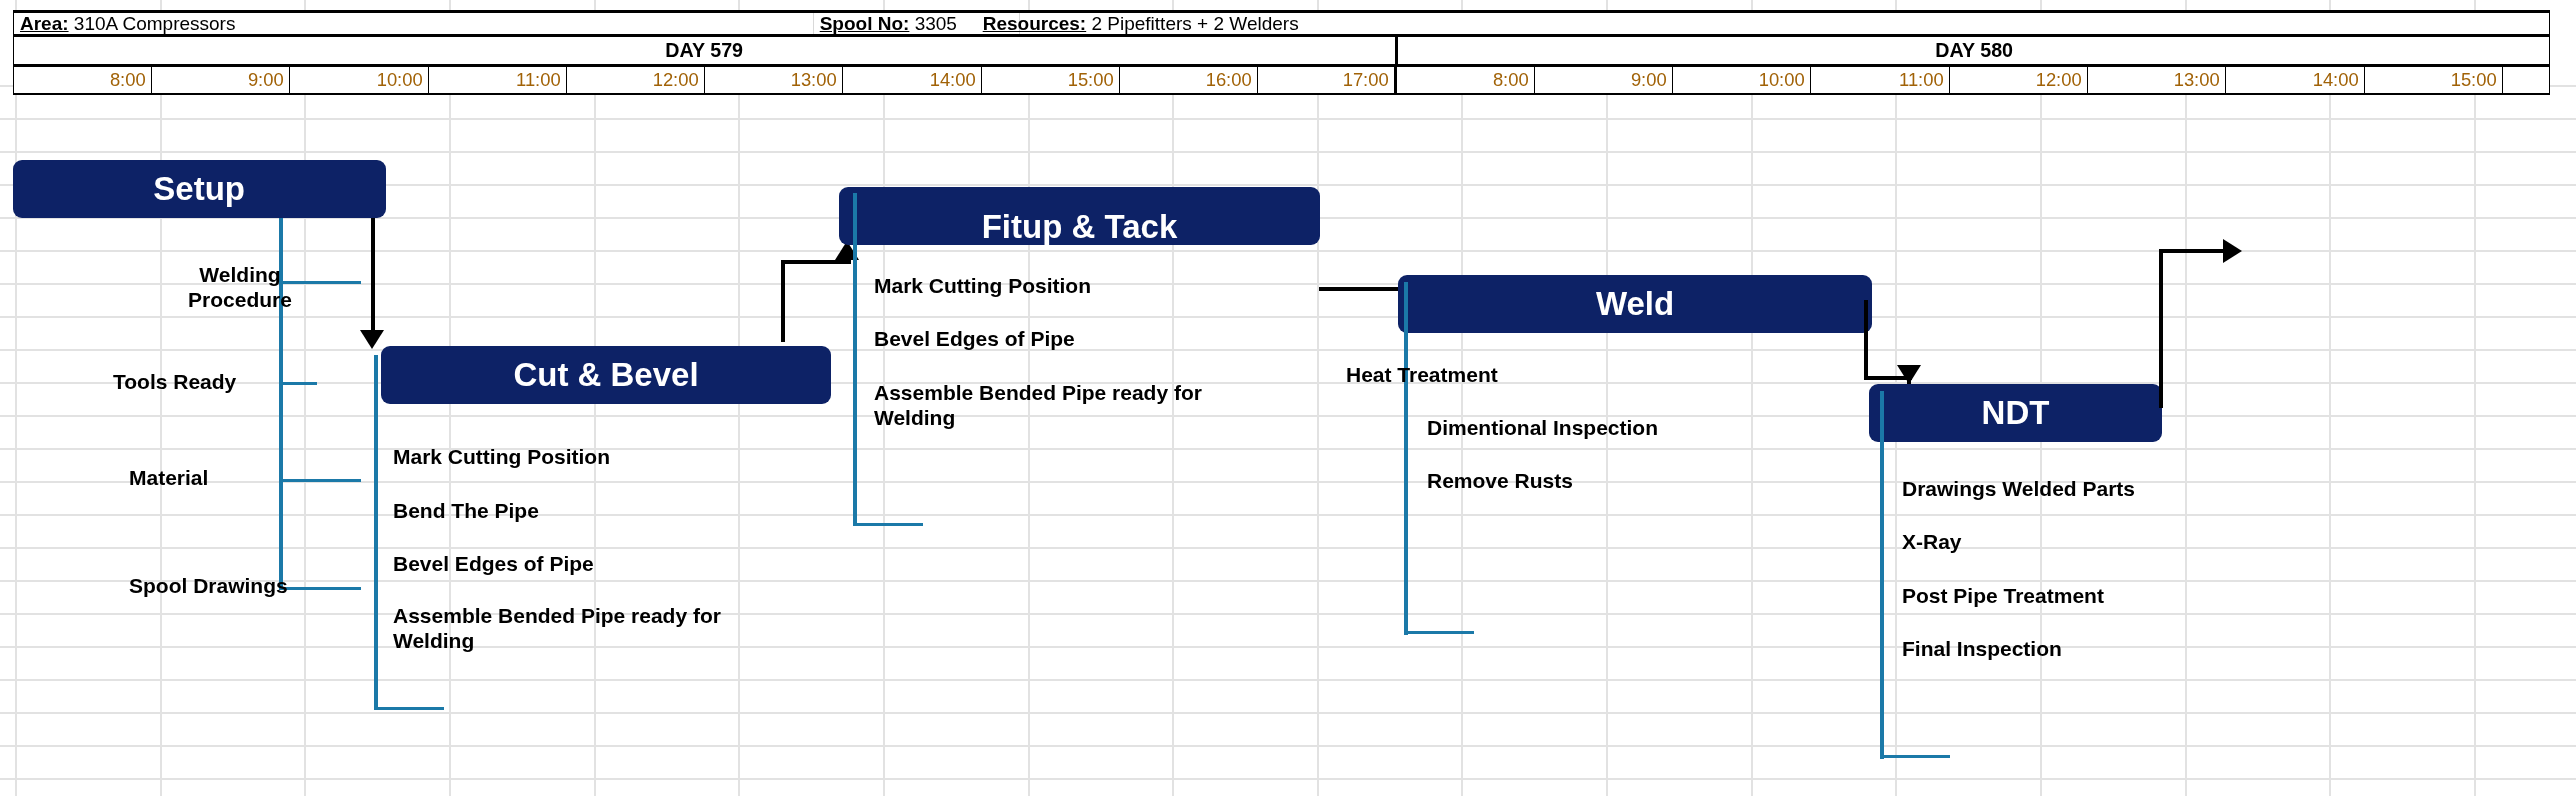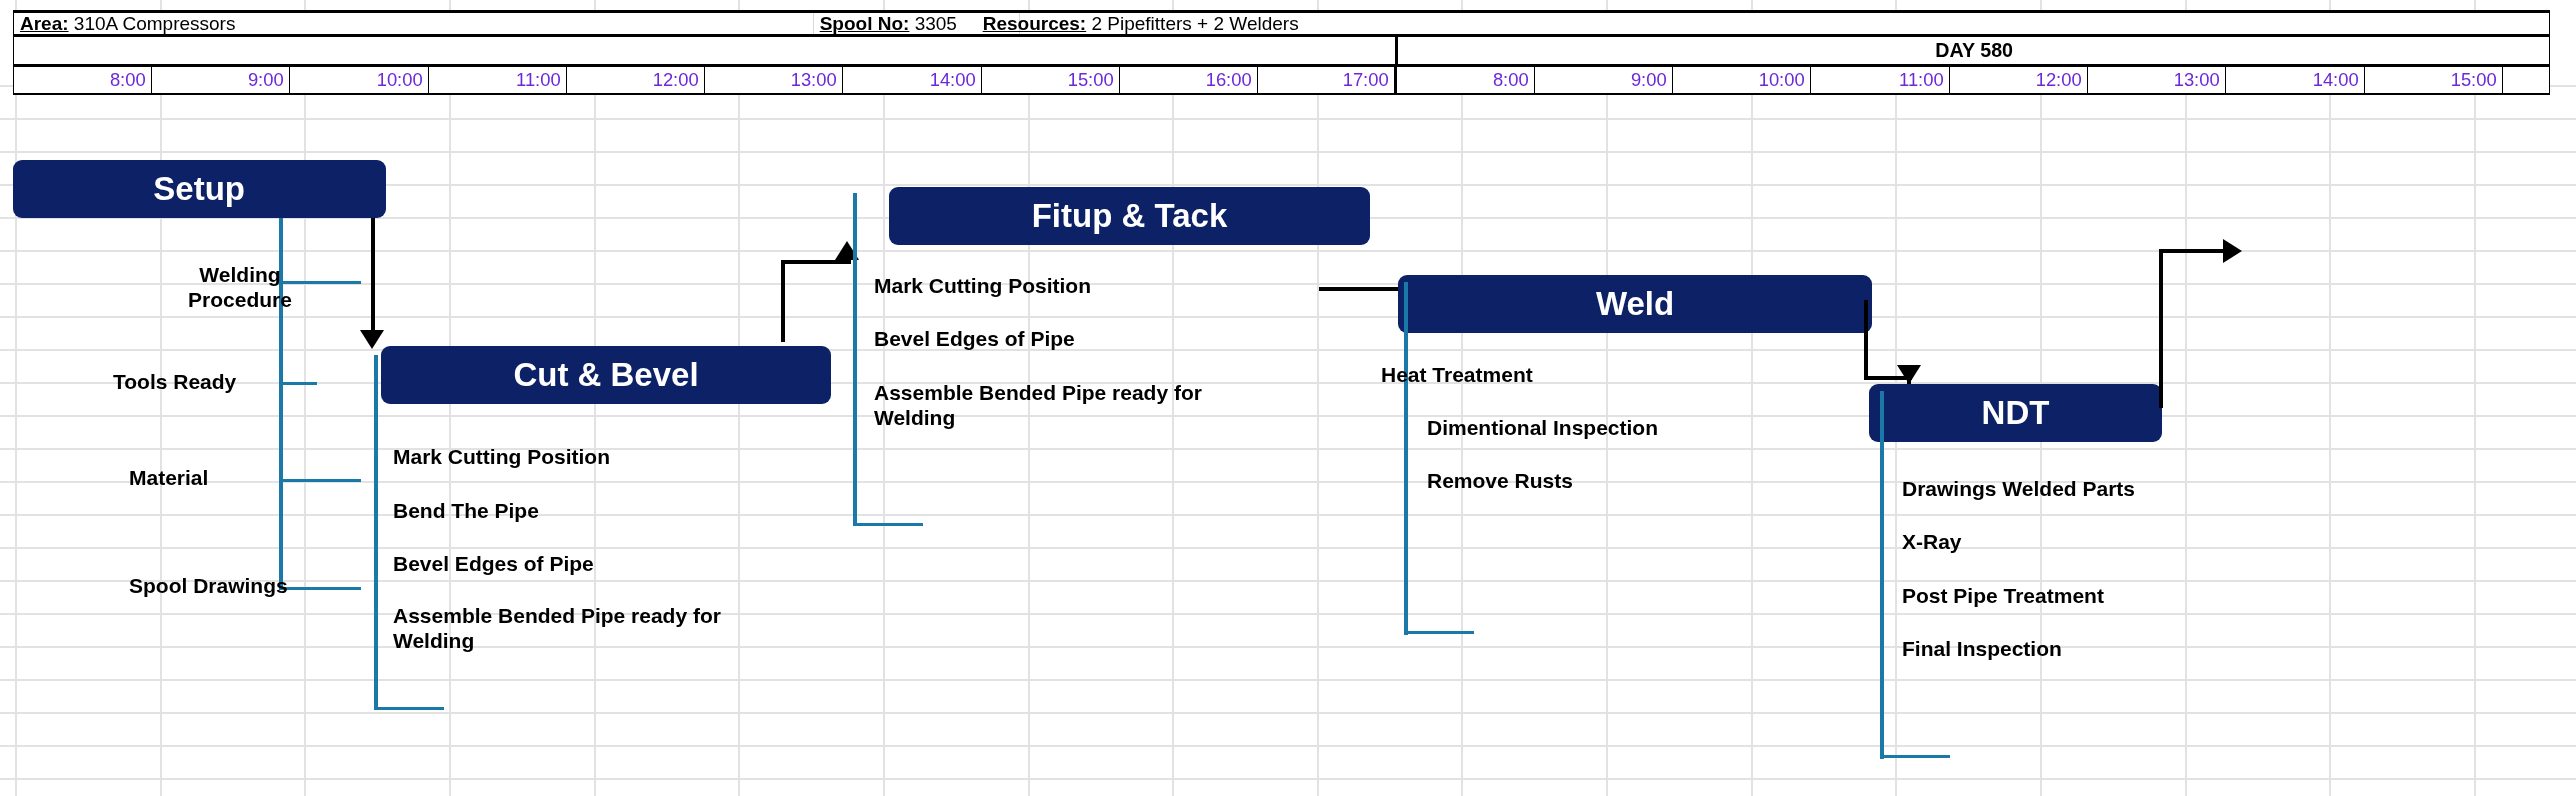--- a/index.html
+++ b/index.html
@@ -24,21 +24,21 @@
   .rowB{position:absolute;left:0;top:27px;width:2537px;height:30px;
         border-bottom:3.8px solid #000;border-left:1.9px solid #000;border-right:1.9px solid #000;box-sizing:border-box;background:#fff;}
   .dayhalf{position:absolute;top:0;height:100%;display:flex;align-items:center;justify-content:center;
            font-size:19.7px;font-weight:bold;color:#000;box-sizing:border-box;}
   .dayhalf.right{border-left:3.2px solid #000;text-align:right;}
 
   .rowC{position:absolute;left:0;top:57px;width:2537px;height:28px;
         border-bottom:2.5px solid #000;border-left:1.9px solid #000;border-right:1.9px solid #000;box-sizing:border-box;background:#fff;}
   .hourcell{position:absolute;top:0;height:100%;box-sizing:border-box;
             display:flex;align-items:center;justify-content:flex-end;
-            padding-right:5px;font-size:18.4px;color:#6d28d9;border-right:1.9px solid #000;}
+            padding-right:5px;font-size:18.4px;color:#a16207;border-right:1.9px solid #000;}
   .hourcell.daybreak{border-right:3.2px solid #000;padding-left:20px;}
 
   
   .pbox{position:absolute;background:#0d2266;border-radius:9px;
         display:flex;align-items:center;justify-content:center;
         color:#ffffff;font-weight:bold;text-align:center;line-height:1.05;}
 
   
   .rail{position:absolute;width:3.8px;background:#1b79a8;}
   .tick{position:absolute;height:3.2px;background:#1b79a8;}
@@ -118,20 +118,21 @@
         <span>3305</span>
       </div>
 
       <div class="hdrtxt" style="left:969px">
         <b>Resources:</b>
         <span>2 Pipefitters + 2 Welders</span>
       </div>
     </div>
 
     <div class="rowB">
+      <div class="dayhalf" style="left:0px;width:1381px">DAY 579</div>
       <div class="dayhalf right" style="left:1381px;width:1156px">DAY 580</div>
     </div>
 
     <div class="rowC" id="hourrow">
         <div class="hourcell" style="left: 0px; width: 138px;">
           <span>8:00</span>
         </div>
         <div class="hourcell" style="left: 138px; width: 138px;">
           <span>9:00</span>
         </div>
@@ -211,42 +212,42 @@
 
   <div class="task" style="left:393px;top:445px;">Mark Cutting Position</div>
   <div class="task" style="left:393px;top:499px;">Bend The Pipe</div>
   <div class="task" style="left:393px;top:552px;">Bevel Edges of Pipe</div>
   <div class="task wrap" style="left:393px;top:604px;width:346px;">Assemble Bended Pipe ready for Welding</div>
 
   <div class="cv" style="left:781px;top:260px;height:82px;"></div>
   <div class="ch" style="left:781px;top:260px;width:70px;"></div>
   <div class="arrow-u" style="left:835px;top:241px;"></div>
 
-  <div class="pbox" style="left:889px;top:187px;width:481px;height:58px;font-size:33px;">
+  <div class="pbox" style="left:839px;top:187px;width:481px;height:58px;font-size:33px;align-items:flex-end;">
     <span>Fitup &amp;  Tack</span>
   </div>
   <div class="rail" style="left:853px;top:193px;height:333px;"></div>
   <div class="tick" style="left:853px;top:523px;width:70px;"></div>
 
   <div class="task" style="left:874px;top:274px;">Mark Cutting Position</div>
   <div class="task" style="left:874px;top:327px;">Bevel Edges of Pipe</div>
   <div class="task wrap" style="left:874px;top:381px;width:346px;">Assemble Bended Pipe ready for Welding</div>
 
   <div class="ch" style="left:1319px;top:287px;width:127px;"></div>
   <div class="cv" style="left:1442px;top:287px;height:25px;"></div>
   <div class="ch" style="left:1442px;top:308px;width:19px;"></div>
   <div class="cv" style="left:1442px;top:287px;height:25px;"></div>
 
   <div class="pbox" style="left:1398px;top:275px;width:474px;height:58px;font-size:33px;">
     <span>Weld</span>
   </div>
   <div class="rail" style="left:1404px;top:282px;height:353px;"></div>
   <div class="tick" style="left:1404px;top:631px;width:70px;"></div>
 
-  <div class="task" style="left:1381px;top:363px;">Heat Treatment</div>
+  <div class="task" style="left:1346px;top:363px;">Heat Treatment</div>
   <div class="task" style="left:1427px;top:416px;">Dimentional Inspection</div>
   <div class="task" style="left:1427px;top:469px;">Remove Rusts</div>
 
   <div class="cv" style="left:1864px;top:300px;height:79px;"></div>
   <div class="ch" style="left:1864px;top:376px;width:48px;"></div>
   <div class="cv" style="left:1907px;top:376px;height:58px;"></div>
   <div class="arrow-d" style="left:1897px;top:365px;"></div>
 
   <div class="pbox" style="left:1869px;top:384px;width:293px;height:58px;font-size:33px;">
     <span>NDT</span>

